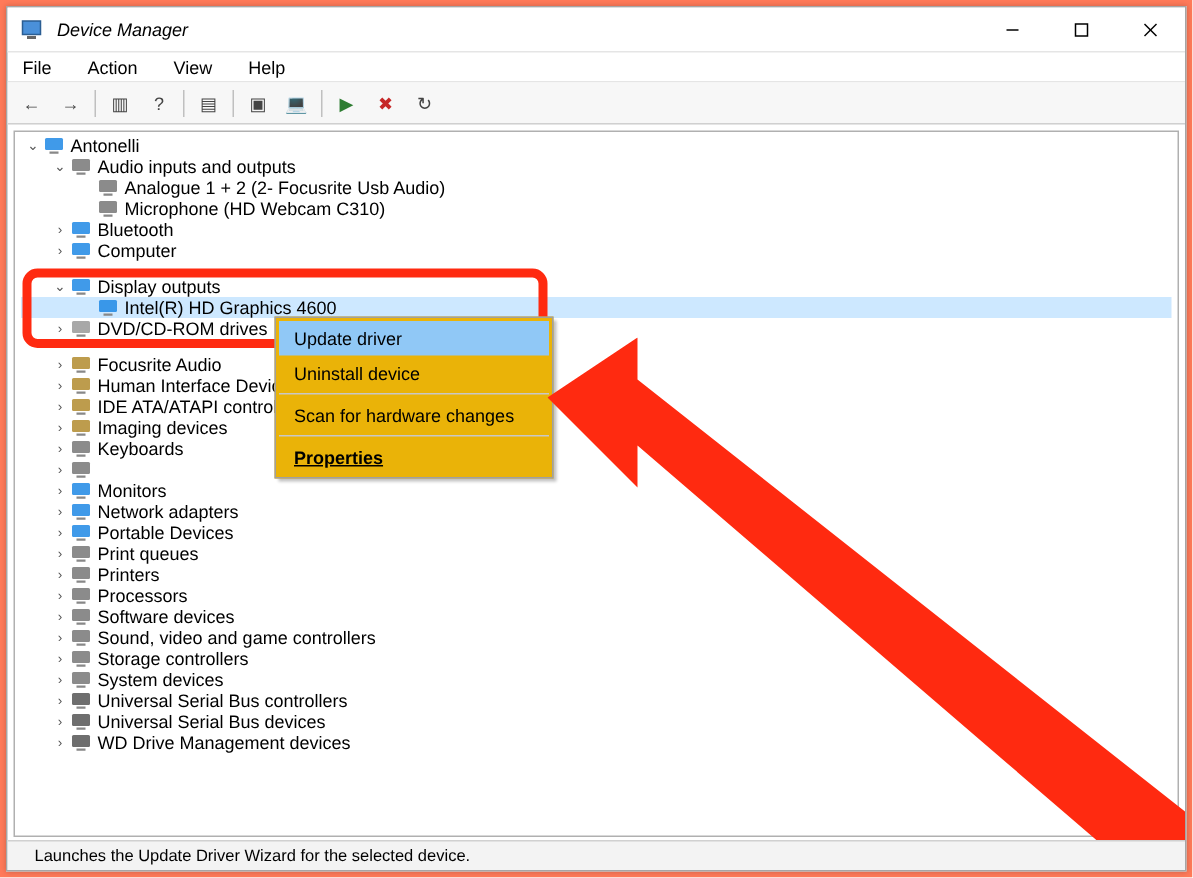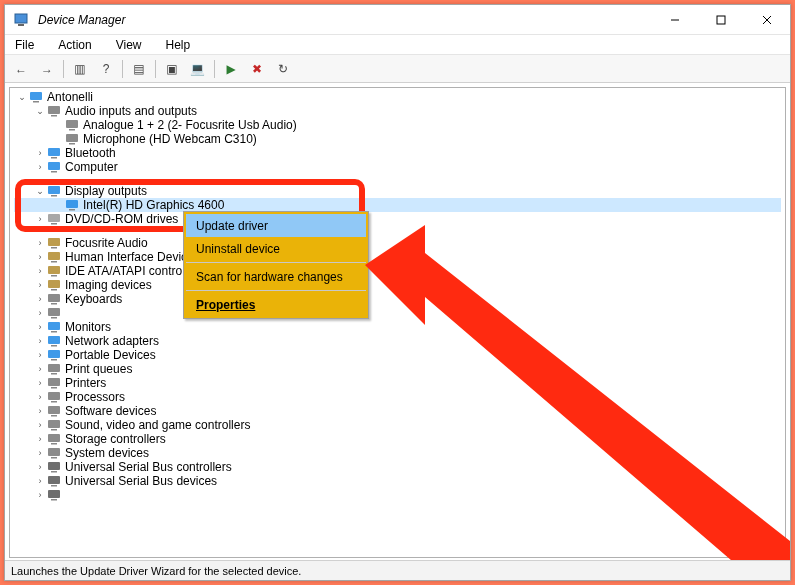--- a/index.html
+++ b/index.html
@@ -99,21 +99,21 @@
   }
   
   .arrow-svg {
     position:absolute; left:360px; top:220px; width:430px; height:360px;
     pointer-events:none;
   }
   
   .statusbar {
     position:absolute; left:0; right:0; bottom:0; height:20px;
     border-top:1px solid #d0d0d0; background:#f3f3f3;
-    display:flex; align-items:center; padding:0 6px;
+    display:flex; align-items:center; padding:0 18px;
     font-size:11px;
   }
 </style>
 </head>
 <body>
 
 <div class="canvas">
   <div class="window">
 
     <div class="titlebar">
@@ -464,20 +464,21 @@
             <span>Universal Serial Bus devices</span>
           </div>
           <div class="row d1">
             <span class="twisty">›</span>
             <span class="icon-slot">
               <svg width="14" height="12" viewBox="0 0 14 12">
                 <rect x="1" y="1" width="12" height="8" rx="1" fill="#555" opacity="0.85"></rect>
                 <rect x="4" y="10" width="6" height="1.5" fill="#888"></rect>
               </svg>
             </span>
+            <span>WD Drive Management devices</span>
           </div>
         </div>
     </div>
 
     <div class="hl-box"></div>
 
     <div class="context-menu" id="ctxmenu">
         <div class="mitem hover">Update driver</div>
         <div class="mitem">Uninstall device</div>
         <div class="msep"></div>

